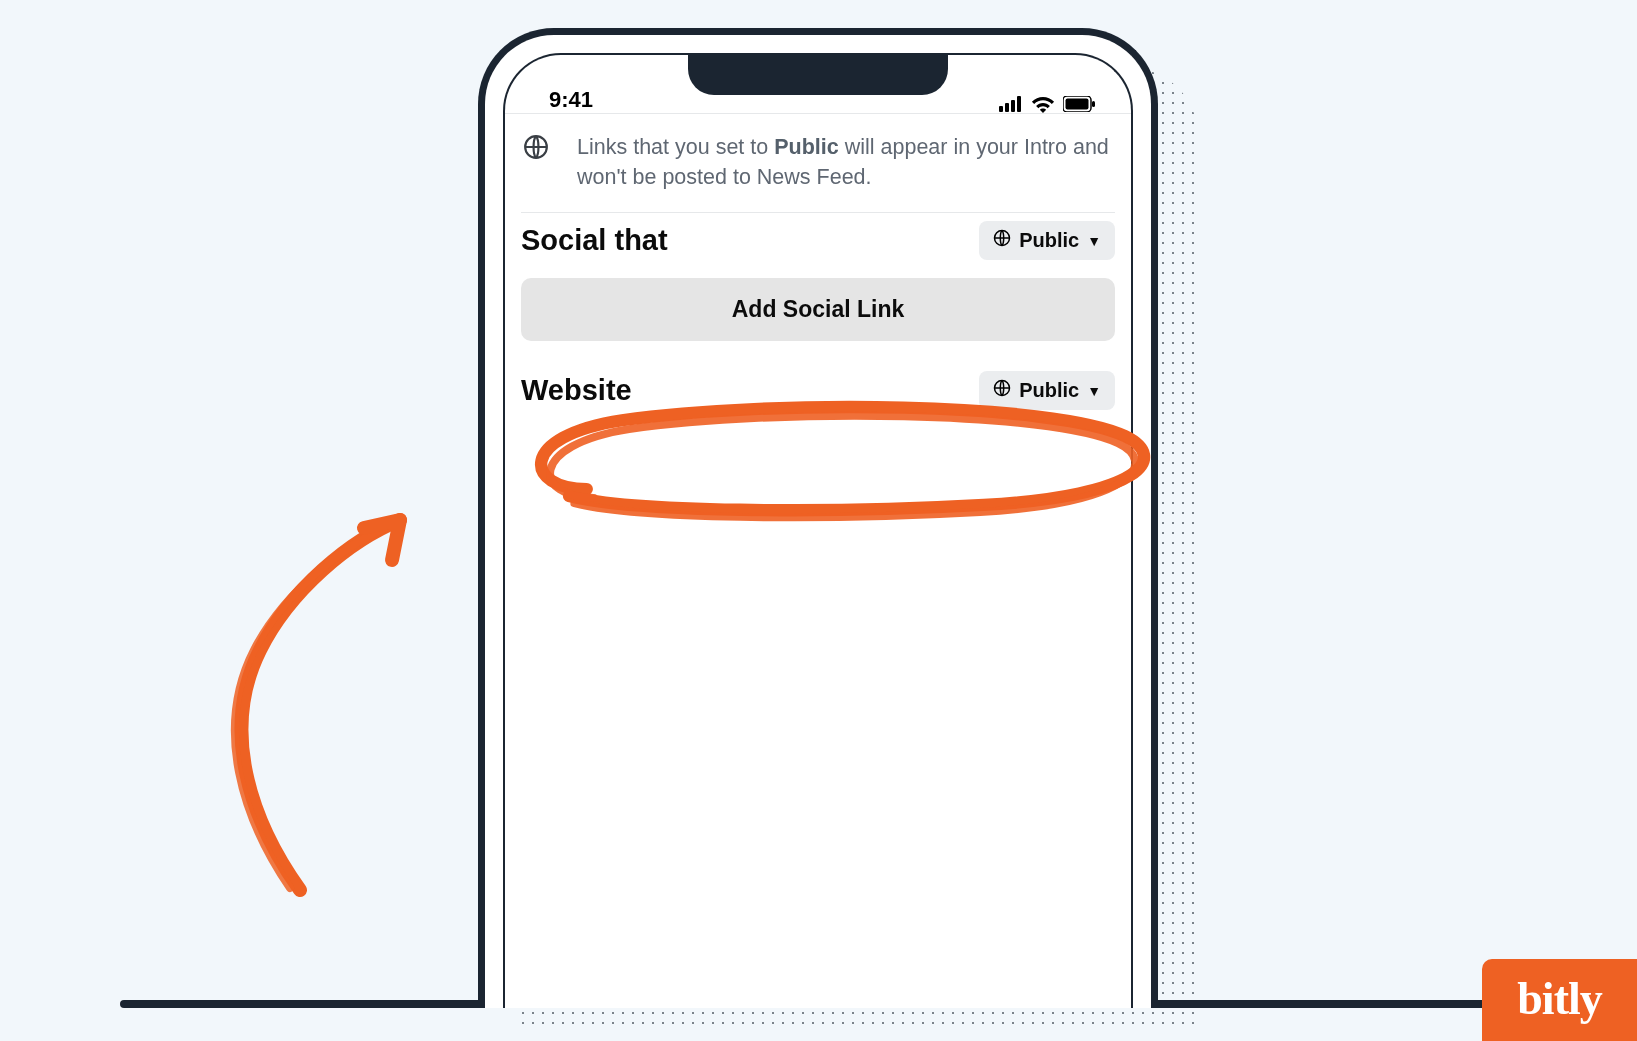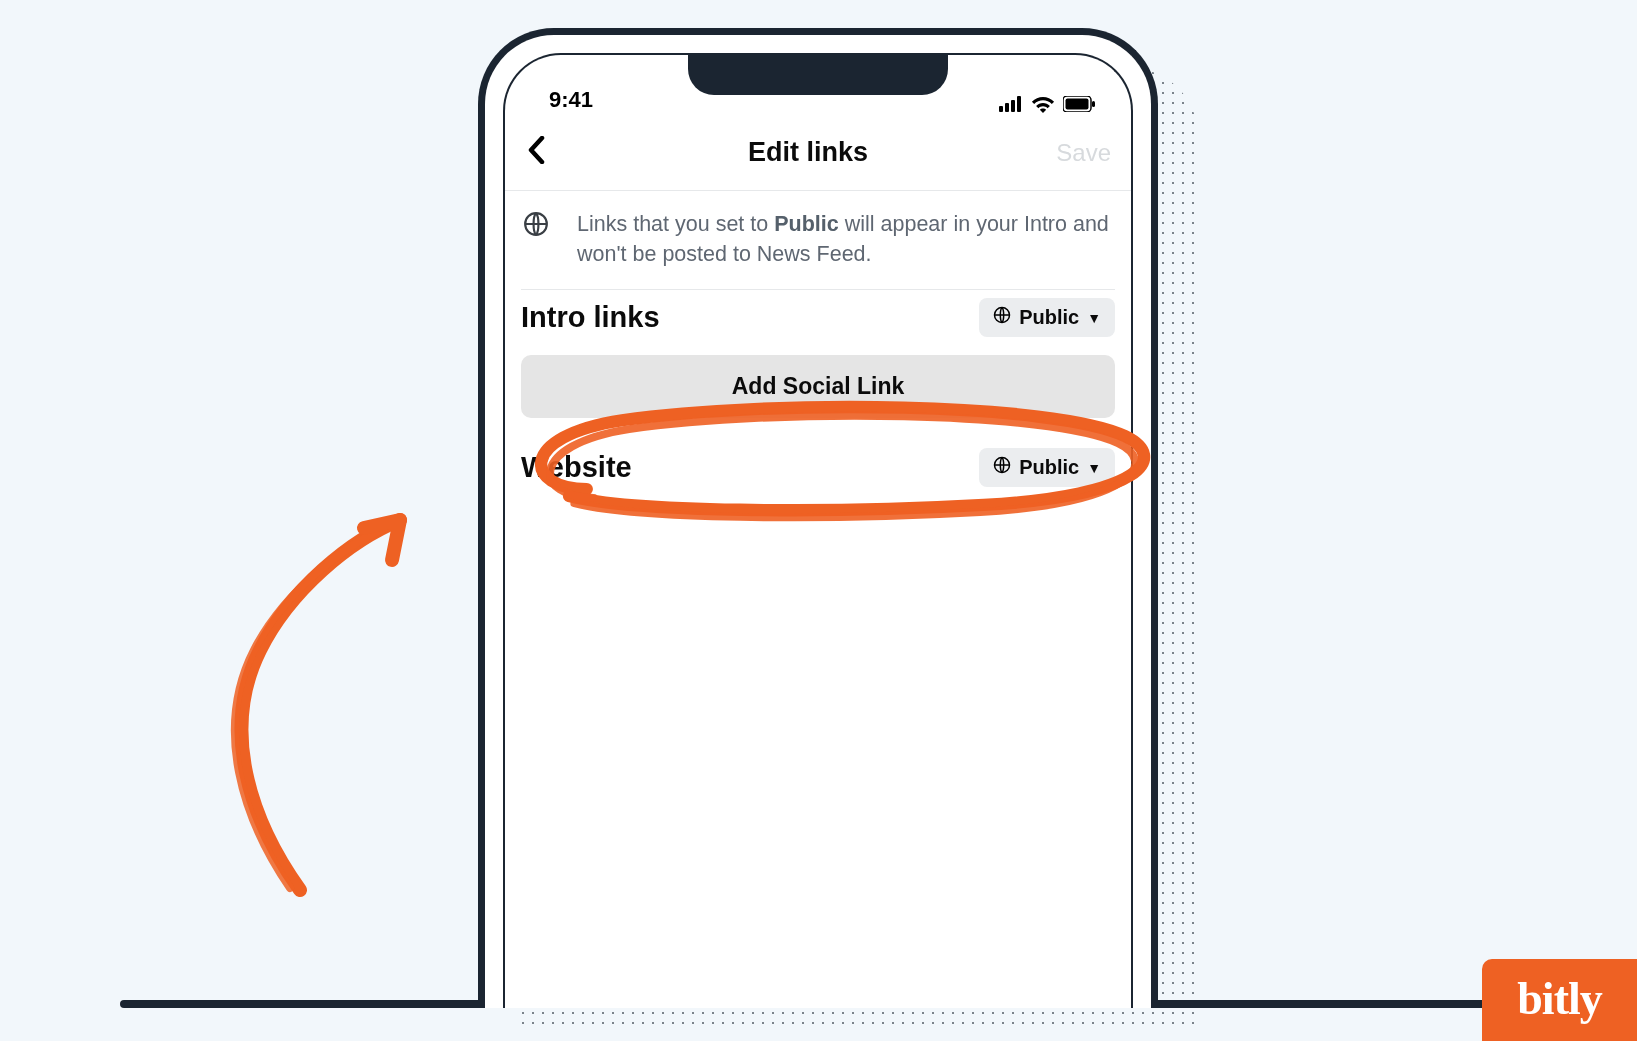--- a/index.html
+++ b/index.html
@@ -201,49 +201,40 @@
           <span class="battery-icon">
             <svg width="32" height="16" viewBox="0 0 32 16">
                 <rect x="0" y="0" width="28" height="16" rx="4" fill="none" stroke="#000" stroke-width="1.5"></rect>
                 <rect x="2.5" y="2.5" width="23" height="11" rx="2" fill="#000"></rect>
                 <rect x="29" y="5" width="3" height="6" rx="1.5" fill="#000"></rect>
               </svg>
           </span>
         </span>
       </div>
 
-      <div class="app-header">
-        <span class="back-chevron">
-          <svg width="18" height="28" viewBox="0 0 18 28">
-              <path d="M15 2 L4 14 L15 26" stroke="#000" stroke-width="4.5" fill="none" stroke-linecap="round" stroke-linejoin="round"></path>
-            </svg>
-        </span>
-        <span class="app-title">Edit links</span>
-        <span class="save-text">Save</span>
-      </div>
 
       <div class="divider"></div>
 
       <div class="info-row">
         <span class="globe">
           <svg width="26" height="26" viewBox="0 0 24 24">
               <circle cx="12" cy="12" r="10" fill="none" stroke="#3a3f45" stroke-width="2"></circle>
               <path d="M2 12h20M12 2c3 3 3 17 0 20M12 2c-3 3-3 17 0 20" stroke="#3a3f45" stroke-width="2" fill="none"></path>
             </svg>
         </span>
         <span>
           <span>Links that you set to </span><b>Public</b><span> will appear in your Intro and won't be posted to News Feed.</span>
         </span>
       </div>
 
       <div class="divider" style="margin:0 16px;"></div>
 
       <div class="section">
         <div class="section-head">
-          <span class="section-title">Intro links</span>
+          <span class="section-title">Social that</span>
           <span class="privacy-pill">
             <span>
               <svg width="18" height="18" viewBox="0 0 24 24">
                   <circle cx="12" cy="12" r="10" fill="none" stroke="#000" stroke-width="2"></circle>
                   <path d="M2 12h20M12 2c3 3 3 17 0 20M12 2c-3 3-3 17 0 20" stroke="#000" stroke-width="2" fill="none"></path>
                 </svg>
             </span>
             <span>Public</span>
             <span class="caret">▼</span>
           </span>

